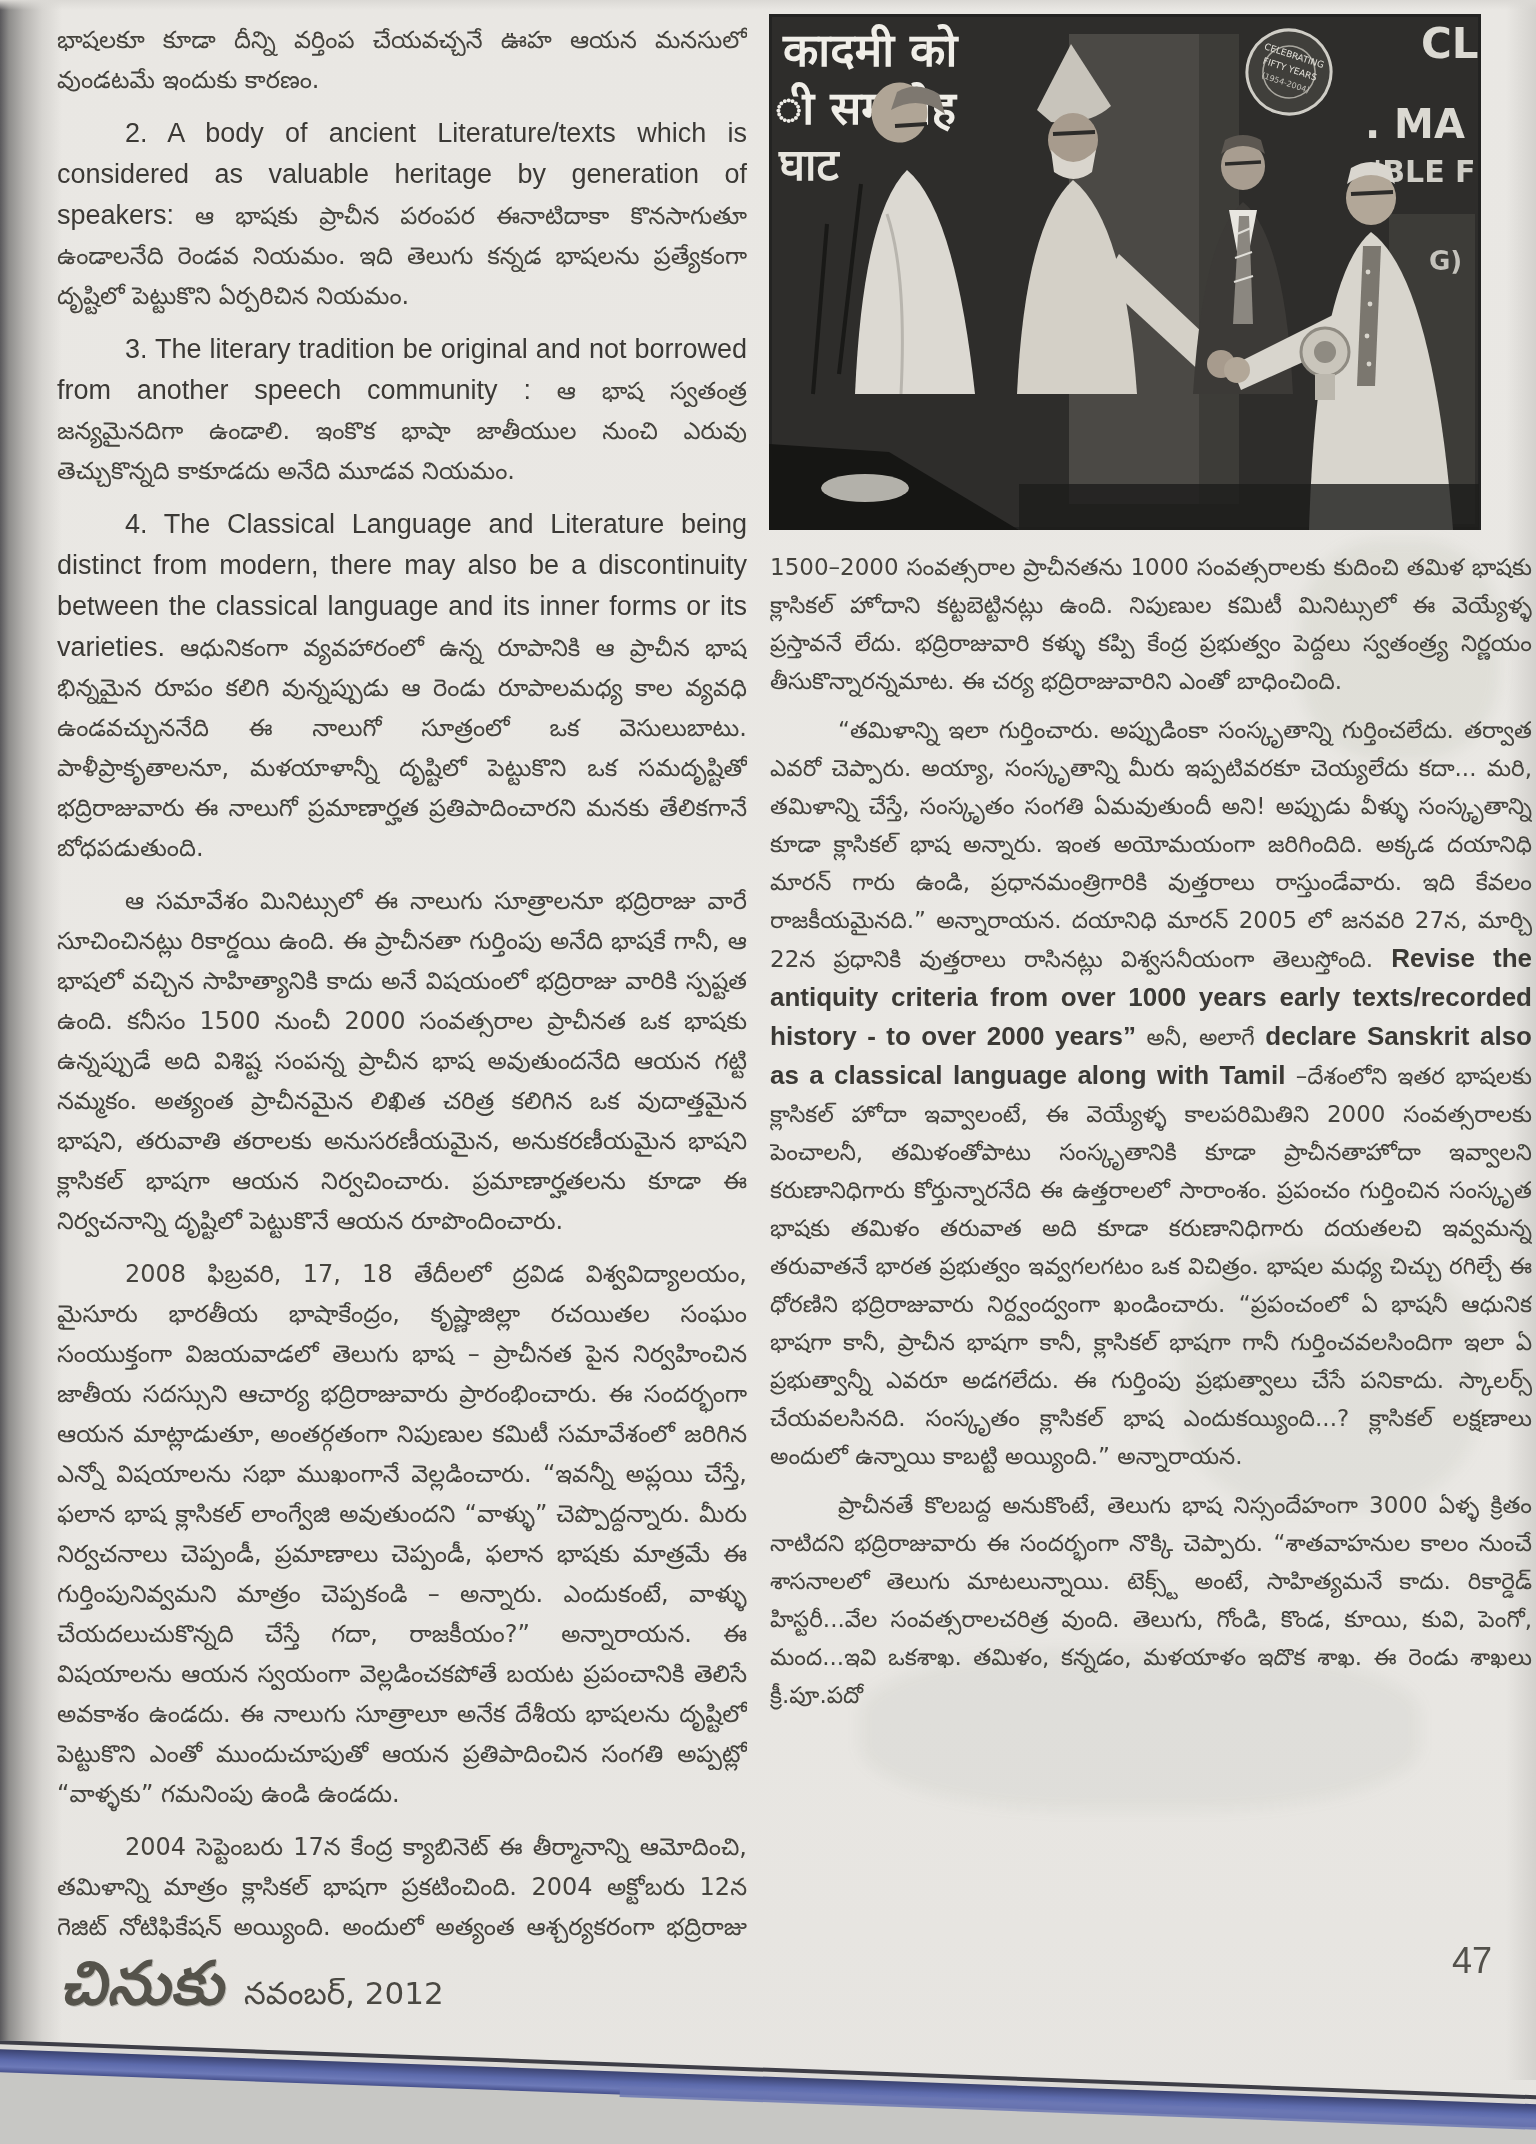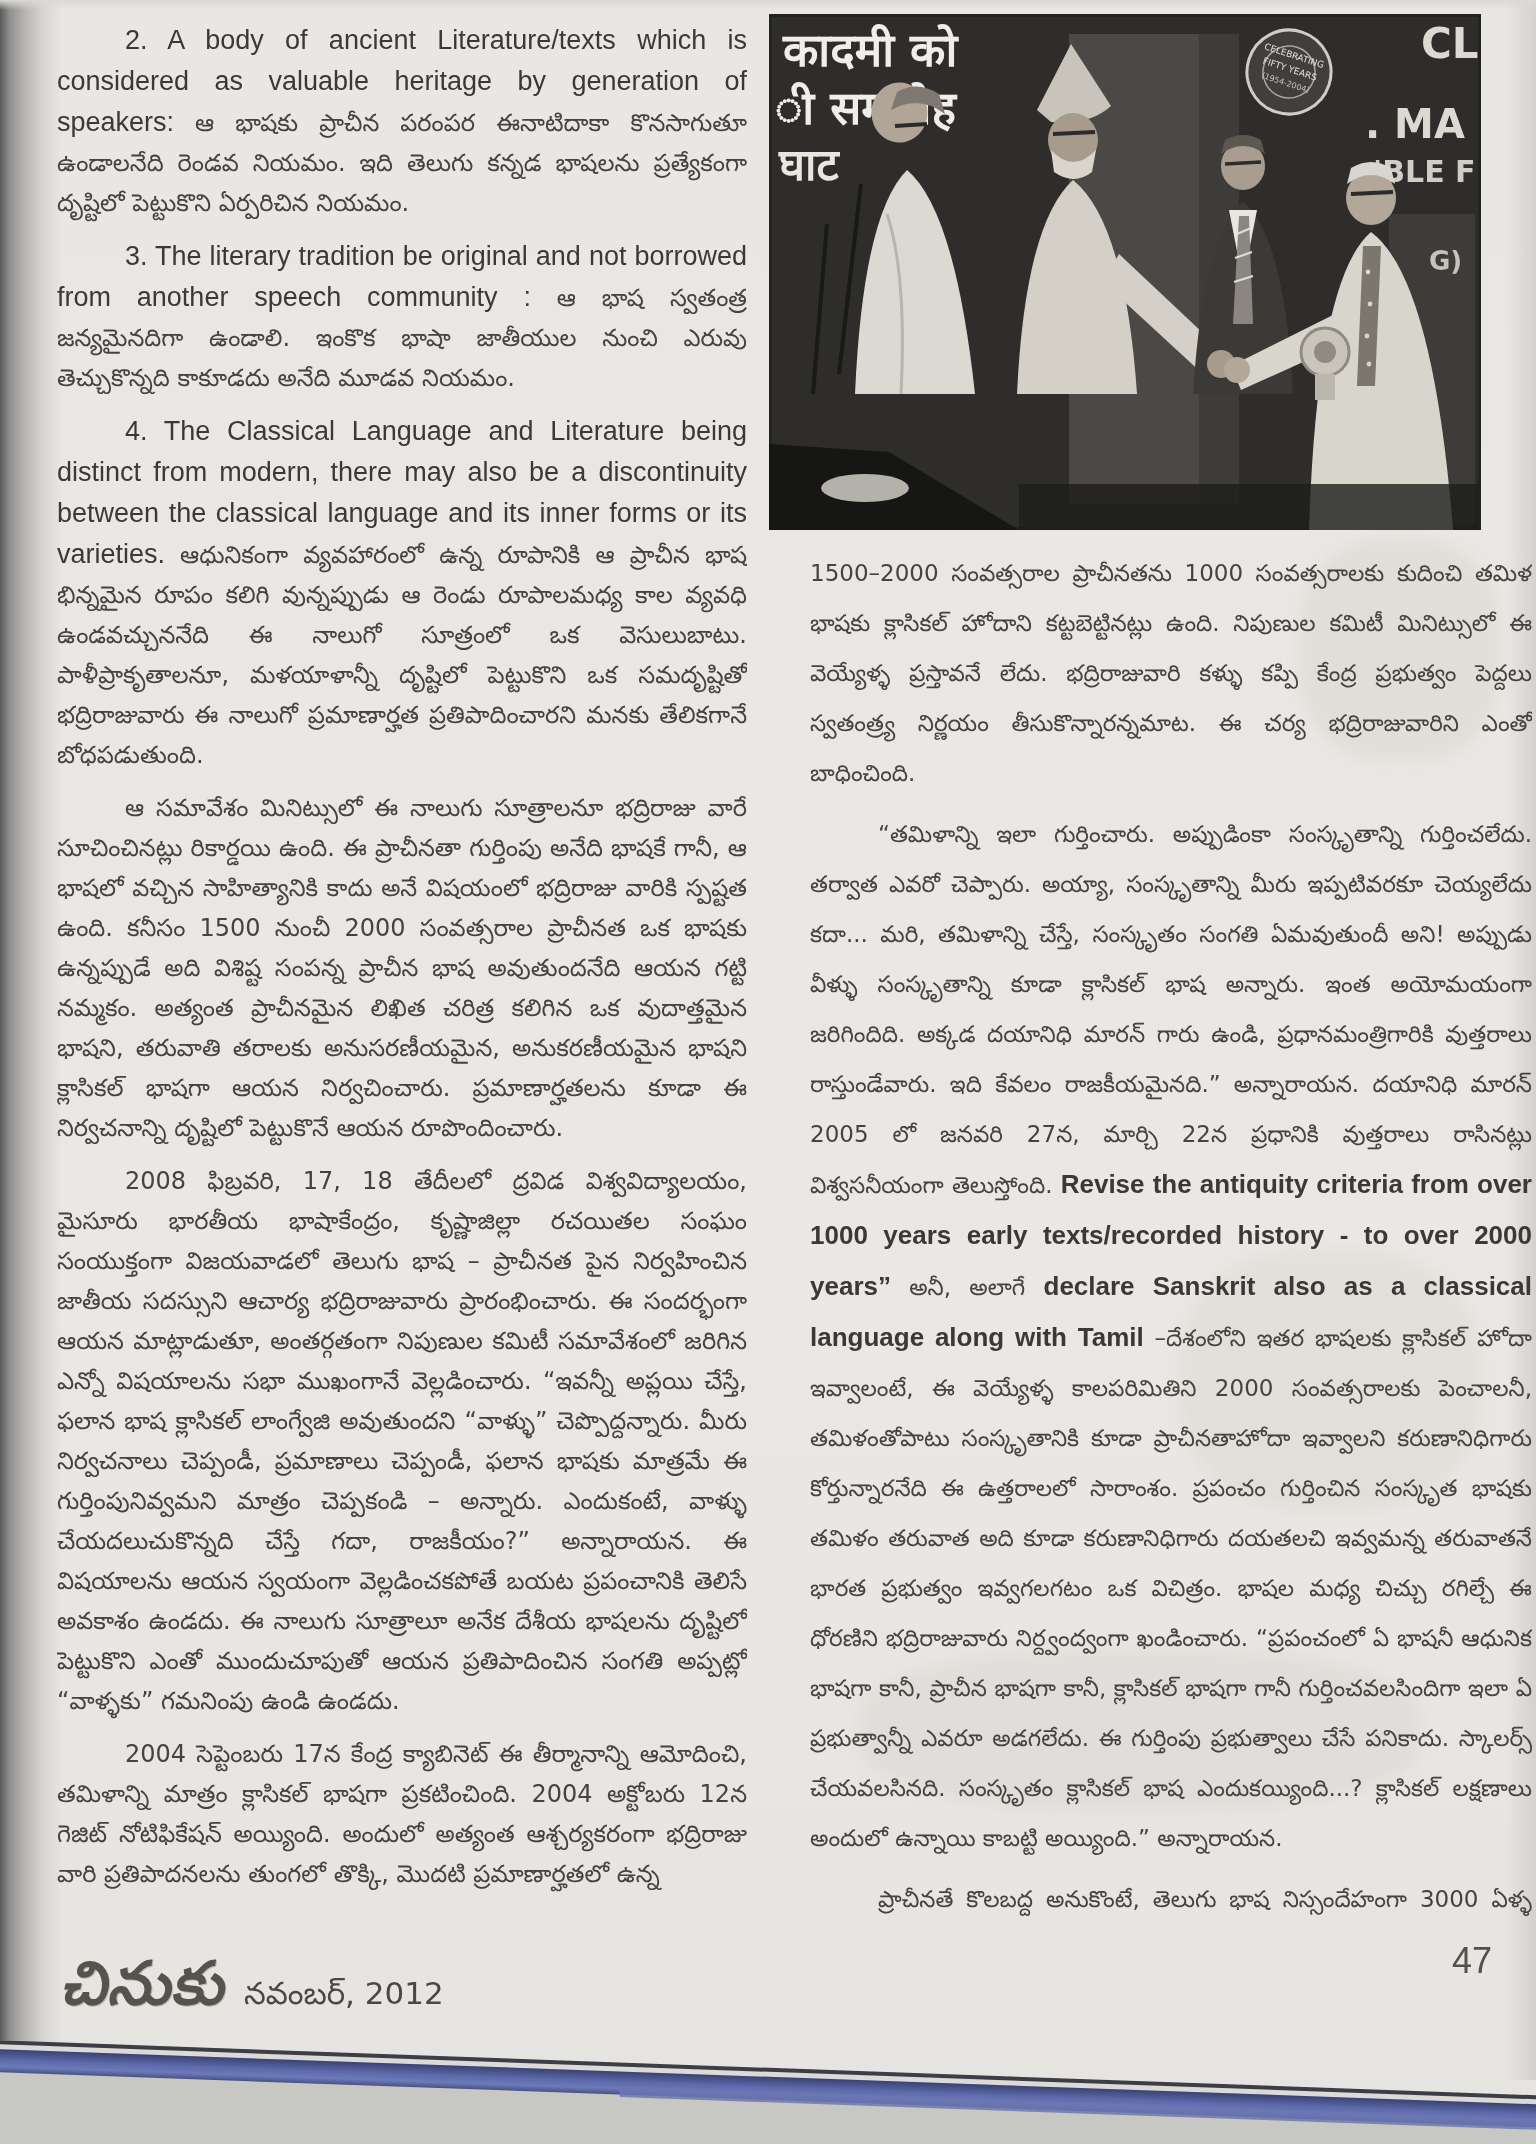--- a/index.html
+++ b/index.html
@@ -32,21 +32,21 @@
   .spine-blue{position:absolute;left:-8px;top:2049px;width:1566px;height:23px;
     background:linear-gradient(180deg,#3a4270,#5c6aab 45%,#6d7ab8 75%,#46508b);
     transform:rotate(2.05deg);transform-origin:left top;}
   .spine-blue2{position:absolute;left:620px;top:2086px;width:940px;height:11px;background:#6b77b3;
     transform:rotate(2.05deg);transform-origin:left top;opacity:.85;}
   
   .col{position:absolute;overflow:hidden;text-align:justify;}
   .col-left{left:57px;top:20px;width:690px;height:1928px;}
   .col-right{left:770px;top:548px;width:762px;height:1386px;}
   .para{margin:0 0 13px 0;font-size:24px;line-height:40px;color:#45433d;}
-  .col-right .para{font-size:23px;line-height:50px;margin-bottom:11px;margin-left:40px;}
+  .col-right .para{font-size:23px;line-height:38px;margin-bottom:11px;}
   .para.indent{text-indent:68px;}
   .te{font-family:"DejaVu Sans","Liberation Sans",sans-serif;}
   .en{font-family:"Liberation Sans",sans-serif;font-size:27px;color:#3b3935;}
   .col-right .en{font-size:26px;}
   .b{font-weight:bold;}
   
   .photo-wrap{position:absolute;left:769px;top:14px;width:712px;height:398px;}
   .photo-wrap svg{display:block;}
   
   .footer-row{position:absolute;left:60px;top:1950px;display:flex;align-items:baseline;gap:20px;}
@@ -63,20 +63,21 @@
   <div class="paper">
     <div class="edge-left"></div>
     <div class="edge-right"></div>
     <div class="edge-top"></div>
 
     <div class="ghost" style="left:1300px;top:540px;width:200px;height:220px;background:rgba(140,150,120,0.10);"></div>
     <div class="ghost" style="left:1180px;top:1250px;width:300px;height:260px;background:rgba(130,135,115,0.08);"></div>
     <div class="ghost" style="left:860px;top:1650px;width:560px;height:160px;background:rgba(120,130,110,0.07);"></div>
 
     <div class="col col-left">
+        <p class="para"><span class="te">భాషలకూ కూడా దీన్ని వర్తింప చేయవచ్చనే ఊహ ఆయన మనసులో వుండటమే ఇందుకు కారణం.</span></p>
         <p class="para indent"><span class="en">2. A body of ancient Literature/texts which is considered as valuable heritage by generation of speakers: </span><span class="te">ఆ భాషకు ప్రాచీన పరంపర ఈనాటిదాకా కొనసాగుతూ ఉండాలనేది రెండవ నియమం. ఇది తెలుగు కన్నడ భాషలను ప్రత్యేకంగా దృష్టిలో పెట్టుకొని ఏర్పరిచిన నియమం.</span></p>
         <p class="para indent"><span class="en">3. The literary tradition be original and not borrowed from another speech community : </span><span class="te">ఆ భాష స్వతంత్ర జన్యమైనదిగా ఉండాలి. ఇంకొక భాషా జాతీయుల నుంచి ఎరువు తెచ్చుకొన్నది కాకూడదు అనేది మూడవ నియమం.</span></p>
         <p class="para indent"><span class="en">4. The Classical Language and Literature being distinct from modern, there may also be a discontinuity between the classical language and its inner forms or its varieties. </span><span class="te">ఆధునికంగా వ్యవహారంలో ఉన్న రూపానికి ఆ ప్రాచీన భాష భిన్నమైన రూపం కలిగి వున్నప్పుడు ఆ రెండు రూపాలమధ్య కాల వ్యవధి ఉండవచ్చుననేది ఈ నాలుగో సూత్రంలో ఒక వెసులుబాటు. పాళీప్రాకృతాలనూ, మళయాళాన్నీ దృష్టిలో పెట్టుకొని ఒక సమదృష్టితో భద్రిరాజువారు ఈ నాలుగో ప్రమాణార్హత ప్రతిపాదించారని మనకు తేలికగానే బోధపడుతుంది.</span></p>
         <p class="para indent"><span class="te">ఆ సమావేశం మినిట్సులో ఈ నాలుగు సూత్రాలనూ భద్రిరాజు వారే సూచించినట్లు రికార్డయి ఉంది. ఈ ప్రాచీనతా గుర్తింపు అనేది భాషకే గానీ, ఆ భాషలో వచ్చిన సాహిత్యానికి కాదు అనే విషయంలో భద్రిరాజు వారికి స్పష్టత ఉంది. కనీసం 1500 నుంచీ 2000 సంవత్సరాల ప్రాచీనత ఒక భాషకు ఉన్నప్పుడే అది విశిష్ట సంపన్న ప్రాచీన భాష అవుతుందనేది ఆయన గట్టి నమ్మకం. అత్యంత ప్రాచీనమైన లిఖిత చరిత్ర కలిగిన ఒక వుదాత్తమైన భాషని, తరువాతి తరాలకు అనుసరణీయమైన, అనుకరణీయమైన భాషని క్లాసికల్ భాషగా ఆయన నిర్వచించారు. ప్రమాణార్హతలను కూడా ఈ నిర్వచనాన్ని దృష్టిలో పెట్టుకొనే ఆయన రూపొందించారు.</span></p>
         <p class="para indent"><span class="te">2008 ఫిబ్రవరి, 17, 18 తేదీలలో ద్రవిడ విశ్వవిద్యాలయం, మైసూరు భారతీయ భాషాకేంద్రం, కృష్ణాజిల్లా రచయితల సంఘం సంయుక్తంగా విజయవాడలో తెలుగు భాష – ప్రాచీనత పైన నిర్వహించిన జాతీయ సదస్సుని ఆచార్య భద్రిరాజువారు ప్రారంభించారు. ఈ సందర్భంగా ఆయన మాట్లాడుతూ, అంతర్గతంగా నిపుణుల కమిటీ సమావేశంలో జరిగిన ఎన్నో విషయాలను సభా ముఖంగానే వెల్లడించారు. “ఇవన్నీ అప్లయి చేస్తే, ఫలాన భాష క్లాసికల్ లాంగ్వేజి అవుతుందని “వాళ్ళు” చెప్పొద్దన్నారు. మీరు నిర్వచనాలు చెప్పండీ, ప్రమాణాలు చెప్పండీ, ఫలాన భాషకు మాత్రమే ఈ గుర్తింపునివ్వమని మాత్రం చెప్పకండి – అన్నారు. ఎందుకంటే, వాళ్ళు చేయదలుచుకొన్నది చేస్తే గదా, రాజకీయం?” అన్నారాయన. ఈ విషయాలను ఆయన స్వయంగా వెల్లడించకపోతే బయట ప్రపంచానికి తెలిసే అవకాశం ఉండదు. ఈ నాలుగు సూత్రాలూ అనేక దేశీయ భాషలను దృష్టిలో పెట్టుకొని ఎంతో ముందుచూపుతో ఆయన ప్రతిపాదించిన సంగతి అప్పట్లో “వాళ్ళకు” గమనింపు ఉండి ఉండదు.</span></p>
         <p class="para indent"><span class="te">2004 సెప్టెంబరు 17న కేంద్ర క్యాబినెట్ ఈ తీర్మానాన్ని ఆమోదించి, తమిళాన్ని మాత్రం క్లాసికల్ భాషగా ప్రకటించింది. 2004 అక్టోబరు 12న గెజిట్ నోటిఫికేషన్ అయ్యింది. అందులో అత్యంత ఆశ్చర్యకరంగా భద్రిరాజు వారి ప్రతిపాదనలను తుంగలో తొక్కి, మొదటి ప్రమాణార్హతలో ఉన్న</span></p>
       </div>
 
     <div class="photo-wrap">
       <svg width="712" height="516" viewBox="0 0 712 516" xmlns="http://www.w3.org/2000/svg">

